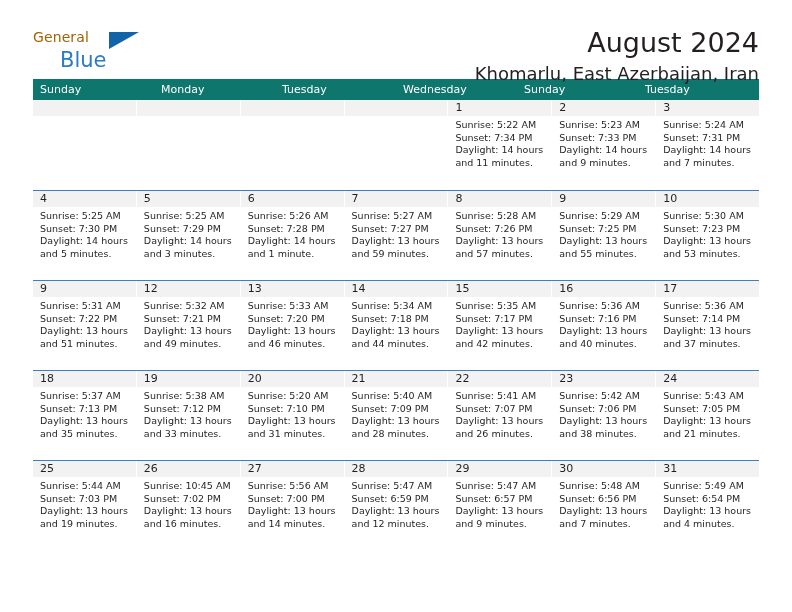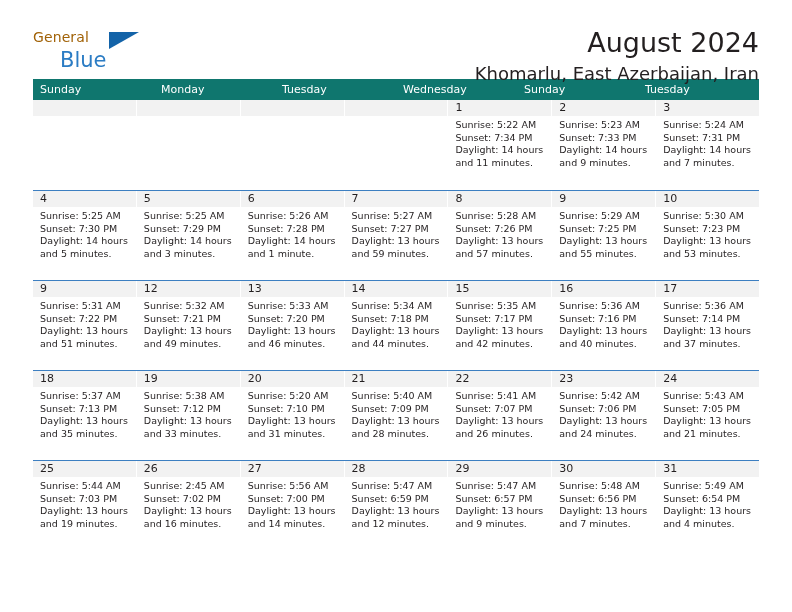--- a/index.html
+++ b/index.html
@@ -398,21 +398,21 @@
               <div class="day-line">Daylight: 13 hours</div>
               <div class="day-line">and 26 minutes.</div>
             </div>
           </div>
           <div class="day-cell">
             <div class="day-num">23</div>
             <div class="day-body">
               <div class="day-line">Sunrise: 5:42 AM</div>
               <div class="day-line">Sunset: 7:06 PM</div>
               <div class="day-line">Daylight: 13 hours</div>
-              <div class="day-line">and 24 minutes.</div>
+              <div class="day-line">and 38 minutes.</div>
             </div>
           </div>
           <div class="day-cell">
             <div class="day-num">24</div>
             <div class="day-body">
               <div class="day-line">Sunrise: 5:43 AM</div>
               <div class="day-line">Sunset: 7:05 PM</div>
               <div class="day-line">Daylight: 13 hours</div>
               <div class="day-line">and 21 minutes.</div>
             </div>
@@ -424,21 +424,21 @@
             <div class="day-body">
               <div class="day-line">Sunrise: 5:44 AM</div>
               <div class="day-line">Sunset: 7:03 PM</div>
               <div class="day-line">Daylight: 13 hours</div>
               <div class="day-line">and 19 minutes.</div>
             </div>
           </div>
           <div class="day-cell">
             <div class="day-num">26</div>
             <div class="day-body">
-              <div class="day-line">Sunrise: 2:45 AM</div>
+              <div class="day-line">Sunrise: 10:45 AM</div>
               <div class="day-line">Sunset: 7:02 PM</div>
               <div class="day-line">Daylight: 13 hours</div>
               <div class="day-line">and 16 minutes.</div>
             </div>
           </div>
           <div class="day-cell">
             <div class="day-num">27</div>
             <div class="day-body">
               <div class="day-line">Sunrise: 5:56 AM</div>
               <div class="day-line">Sunset: 7:00 PM</div>

